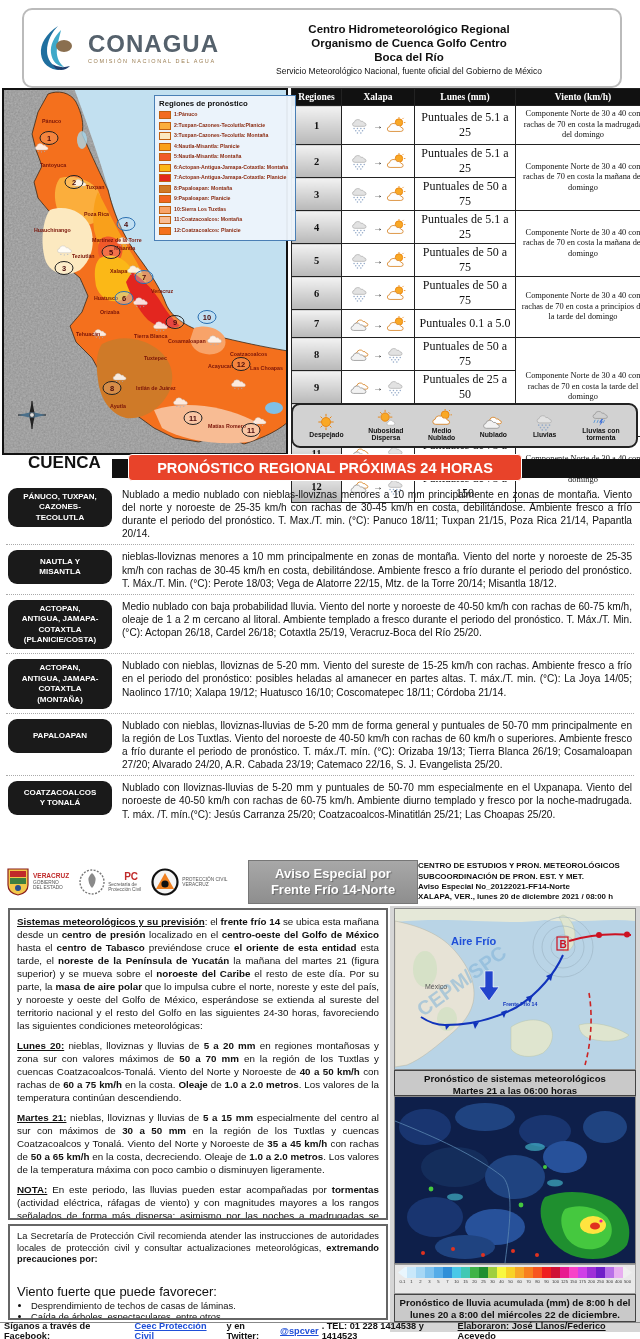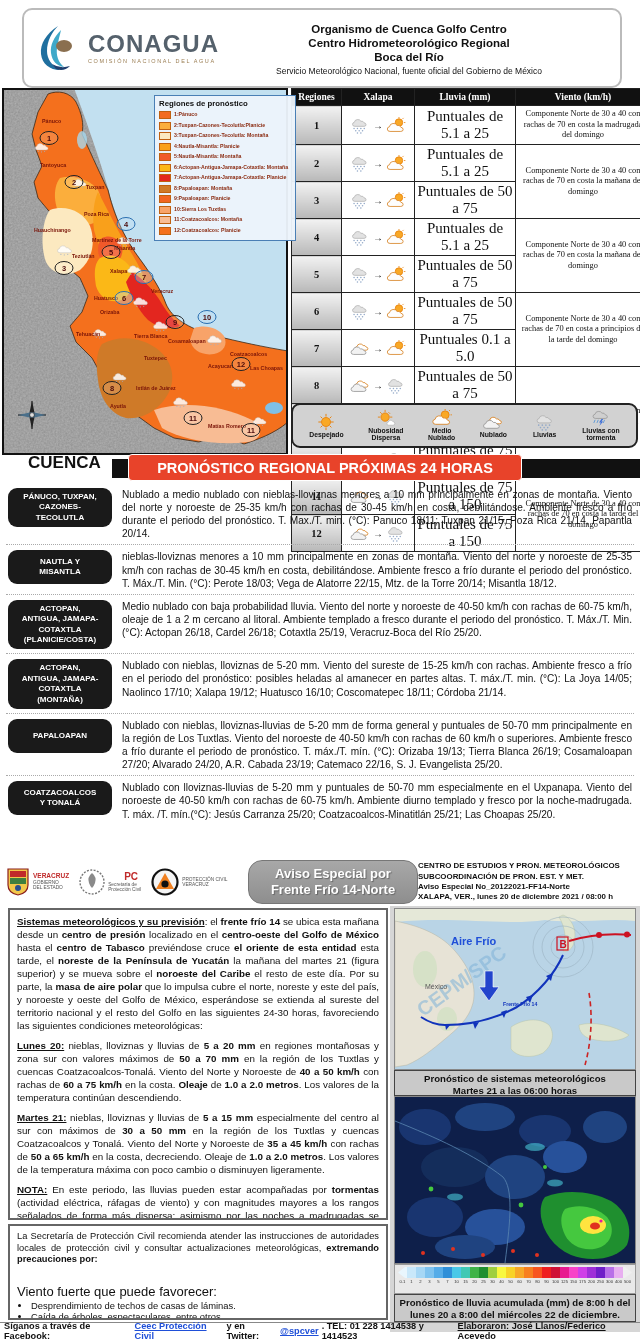--- a/index.html
+++ b/index.html
@@ -20,21 +20,21 @@
   .legendbox h4{margin:0 0 3px;font-size:7.8px;}
   .lg-row{display:flex;align-items:center;gap:3px;margin:2.5px 0;}
   .lg-sw{width:10px;height:6px;flex:0 0 auto;border:.5px solid #c06010;}
   .lg-lb{font-size:5.2px;color:#8a2a10;font-weight:bold;line-height:1;}
   
   .tblwrap{left:291px;top:88px;width:347px;font-family:Liberation Serif, serif;}
   table{border-collapse:collapse;width:347px;table-layout:fixed;}
   th,td{border:1px solid #222;padding:1px 2px;text-align:center;vertical-align:middle;}
   th{background:#111;color:#fff;font-size:9.5px;height:14px;}
   td.rg{background:linear-gradient(180deg,#f2f2f2,#b8b8b8);font-weight:bold;font-size:10.5px;}
-  td.ll{font-size:15px;margin-top:20px;}
+  td.ll{font-size:12px;margin-top:20px;}
   td.wd{font-size:8.4px;line-height:1.25;padding:1px 3px;}
   td.ci{white-space:nowrap;}
   .wicon{width:24px;height:17px;vertical-align:middle;}
   .arr{font-weight:bold;font-size:10px;margin:0 1px;vertical-align:middle;}
   tr.h38 td{height:36px;} tr.h24 td{height:22px;} tr.h28 td{height:25px;}
   
   .skyleg{left:291px;top:403px;width:347px;height:45px;background:#d2d2d2;border:2px solid #222;border-radius:9px;box-sizing:border-box;display:flex;align-items:center;justify-content:space-around;padding:0 4px;}
   .sk-it{display:flex;flex-direction:column;align-items:center;line-height:1;}
   .sk-it .wicon{width:26px;height:18px;}
   .sk-lb{font-size:6.8px;font-weight:bold;text-align:center;white-space:pre-line;margin-top:1px;}
@@ -161,22 +161,22 @@
       <path d="M23 6 C16 13 12 21 13 29 C14 37 19 42 26 43 C20 38 18 31 19 24 C20 17 22 11 23 6 Z" fill="#3fa9c9"></path>
       <ellipse cx="26" cy="22" rx="8" ry="6" fill="#8a6f4f"></ellipse>
       <path d="M14 40 q8 5 18 2 q-6 6 -14 3 z" fill="#1f3f6f"></path>
     </svg>
     <div class="logo-txt">
       <div class="nm">CONAGUA</div>
       <div class="tg">COMISIÓN NACIONAL DEL AGUA</div>
     </div>
   </div>
   <div class="hdr-c">
+    <div class="l1">Centro Hidrometeorológico Regional</div>
     <div class="l1">Organismo de Cuenca Golfo Centro</div>
-    <div class="l1">Centro Hidrometeorológico Regional</div>
     <div class="l3">Boca del Río</div>
     <div class="sub">Servicio Meteorológico Nacional, fuente oficial del Gobierno de México</div>
   </div>
 </div>
 
 <div class="abs mapbox">
   <svg width="282" height="363" viewBox="0 0 282 363" style="display:block">
     <defs>
       <filter id="terr">
           <feTurbulence type="fractalNoise" baseFrequency="0.55" numOctaves="3" result="n"></feTurbulence>
@@ -327,21 +327,21 @@
       </div>
   </div>
 </div>
 
 <div class="abs tblwrap">
   <table>
     <tbody>
         <tr>
       <th style="width:45px">Regiones</th>
       <th style="width:68px">Xalapa</th>
-      <th style="width:96px">Lluvia (mm)</th>
+      <th style="width:96px">Lunes (mm)</th>
       <th style="width:130px">Viento (km/h)</th>
     </tr>
     <tr class="h38">
           <td class="rg">1</td>
           <td class="ci"><svg viewBox="0 0 28 20" class="wicon">
               <use href="#i-rain"></use>
             </svg><span class="arr">→</span><svg viewBox="0 0 28 20" class="wicon">
               <use href="#i-partly"></use>
             </svg></td>
           <td class="ll">Puntuales de 5.1 a 25</td>
@@ -572,21 +572,21 @@
     <div class="blogo">
       <svg width="28" height="28" viewBox="0 0 28 28">
         <circle cx="14" cy="14" r="12.5" fill="#f5f5f5" stroke="#111" stroke-width="2.2"></circle>
         <path d="M14 5 L23 21 H5 Z" fill="#f08020"></path>
         <circle cx="14" cy="16" r="3.6" fill="#111"></circle>
       </svg>
       <div class="blg-t2" style="white-space: pre-line;">PROTECCIÓN CIVIL
 VERACRUZ</div>
     </div>
   </div>
-  <div class="gray-title" style="white-space: pre-line; border-radius: 14px;">Aviso Especial por
+  <div class="gray-title" style="white-space: pre-line;">Aviso Especial por
 Frente Frío 14-Norte</div>
   <div class="office">
     <div>CENTRO DE ESTUDIOS Y PRON. METEOROLÓGICOS</div>
     <div>SUBCOORDINACIÓN DE PRON.  EST. Y MET.</div>
     <div>Aviso Especial No_20122021-FF14-Norte</div>
     <div>XALAPA, VER., lunes 20 de diciembre 2021 / 08:00 h</div>
   </div>
 </div>
 
 <div class="abs rightbg"></div>

